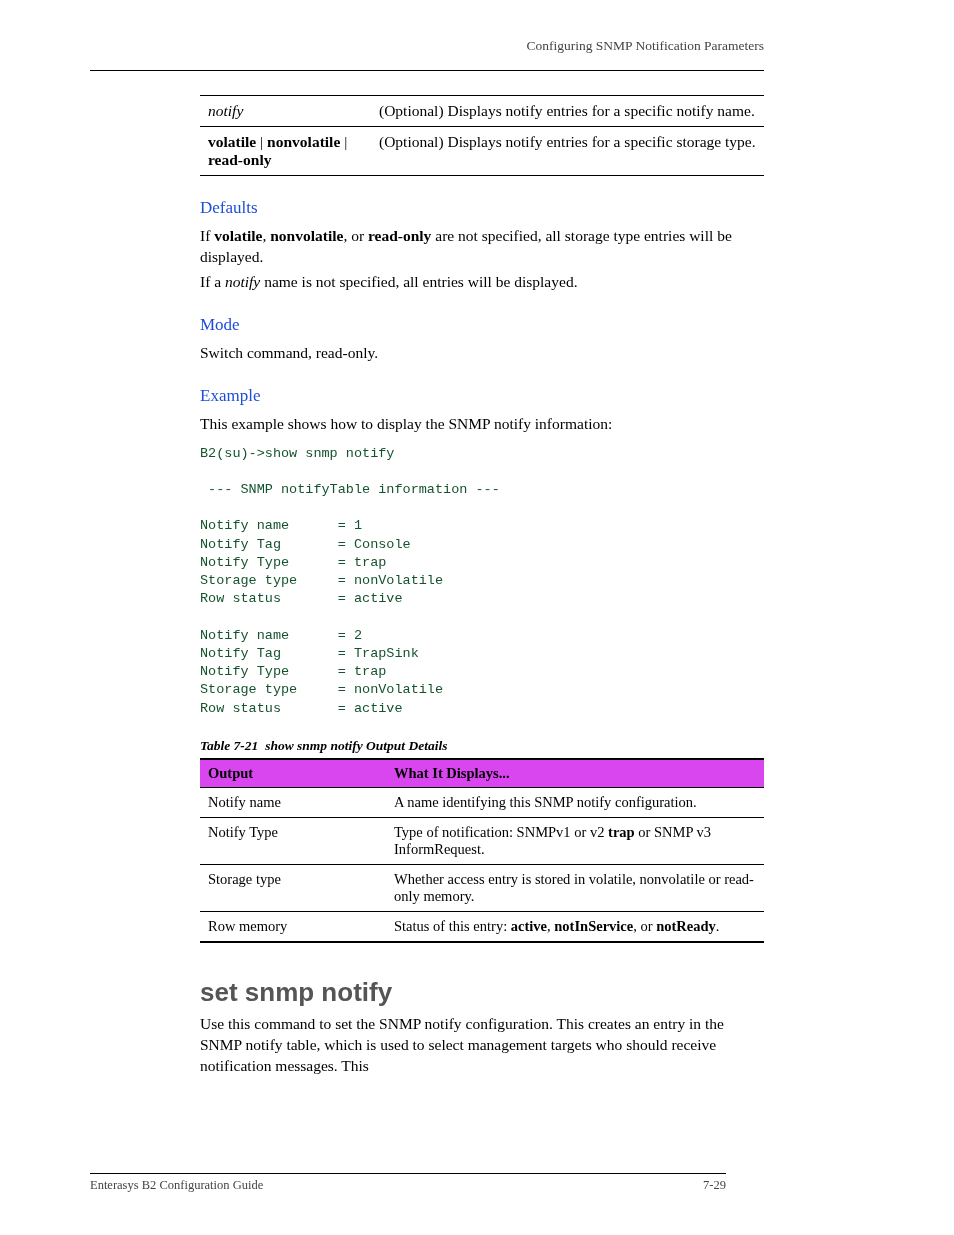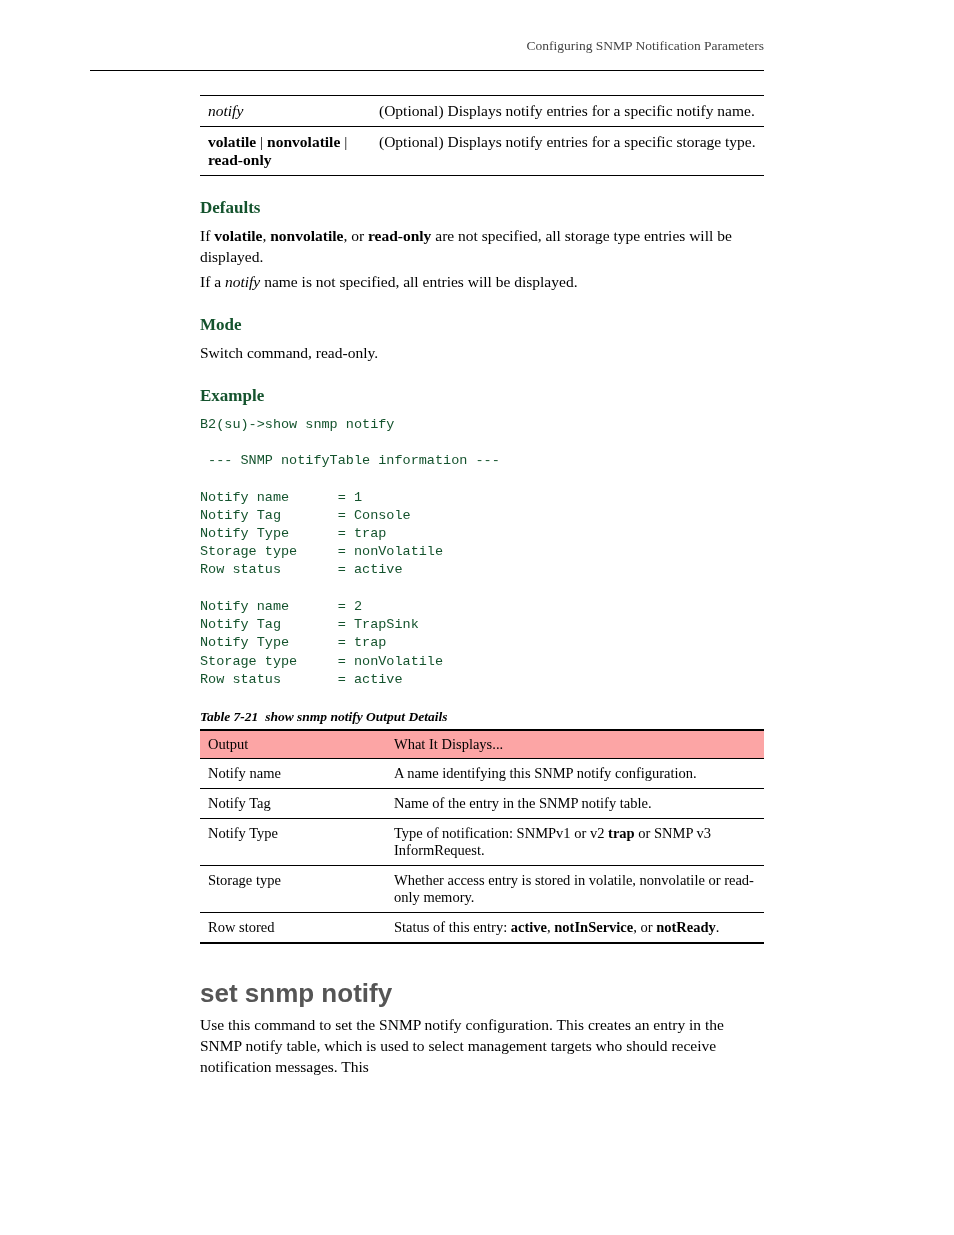--- a/index.html
+++ b/index.html
@@ -34,23 +34,23 @@
   }
 
   
   .content {
     margin-left: 110px; 
     margin-right: 0;
   }
 
   .section-heading {
     font-size: 17px;
-    font-weight: bold;
+    font-weight: normal;
     margin: 22px 0 8px 0;
-    color: #14532d;
+    color: #1d4ed8;
   }
   .body-text {
     font-size: 15.5px;
     line-height: 1.35;
     margin: 4px 0;
   }
   .italic { font-style: italic; }
   .bold { font-weight: bold; }
   .link { color: #1a4fd8; }
 
@@ -88,22 +88,22 @@
     font-style: italic;
   }
   table.out {
     width: 100%;
     border-collapse: collapse;
     font-size: 14.5px;
     margin-top: 4px;
   }
   table.out thead th {
     text-align: left;
-    font-weight: normal;
-    background: #fca5a5;
+    font-weight: bold;
+    background: #d946ef;
     padding: 5px 8px;
     border-top: 2px solid #000;
     border-bottom: 1px solid #000;
   }
   table.out td {
     padding: 6px 8px;
     vertical-align: top;
     border-bottom: 1px solid #000;
   }
   table.out td.col-key { width: 170px; }
@@ -167,20 +167,21 @@
       <span>If </span><span class="bold">volatile</span><span>, </span><span class="bold">nonvolatile</span><span>, or </span><span class="bold">read-only</span><span> are not specified, all storage type entries will be displayed.</span>
     </p>
     <p class="body-text">
       <span>If a </span><span class="italic">notify</span><span> name is not specified, all entries will be displayed.</span>
     </p>
 
     <div class="section-heading">Mode</div>
     <p class="body-text">Switch command, read-only.</p>
 
     <div class="section-heading">Example</div>
+    <p class="body-text">This example shows how to display the SNMP notify information:</p>
     <pre class="term">B2(su)-&gt;show snmp notify
 
  --- SNMP notifyTable information ---
 
 Notify name      = 1
 Notify Tag       = Console
 Notify Type      = trap
 Storage type     = nonVolatile
 Row status       = active
 
@@ -200,37 +201,40 @@
           <th class="col-key">Output</th>
           <th>What It Displays...</th>
         </tr>
       </thead>
       <tbody>
         <tr>
           <td class="col-key">Notify name</td>
           <td>A name identifying this SNMP notify configuration.</td>
         </tr>
         <tr>
-          <td class="col-key">Notify Tag</td>
-          <td>Name of the entry in the SNMP notify table.</td>
-        </tr>
-        <tr>
           <td class="col-key">Notify Type</td>
           <td>Type of notification: SNMPv1 or v2 <span class="bold">trap</span> or SNMP v3 InformRequest.</td>
         </tr>
         <tr>
           <td class="col-key">Storage type</td>
           <td>Whether access entry is stored in volatile, nonvolatile or read-only memory.</td>
         </tr>
         <tr class="last">
-          <td class="col-key">Row stored</td>
+          <td class="col-key">Row memory</td>
           <td>Status of this entry: <span class="bold">active</span>, <span class="bold">notInService</span>, or <span class="bold">notReady</span>.</td>
         </tr>
       </tbody>
     </table>
 
     <div class="cmd-heading">set snmp notify</div>
     <p class="body-text">Use this command to set the SNMP notify configuration. This creates an entry in the SNMP notify table, which is used to select management targets who should receive notification messages. This</p>
 
   </div>
 
+  <div class="footer">
+    <hr class="footer-rule">
+    <div class="footer-row">
+      <span>Enterasys B2 Configuration Guide</span>
+      <span>7-29</span>
+    </div>
+  </div>
 
 </div>
 
 </body></html>

